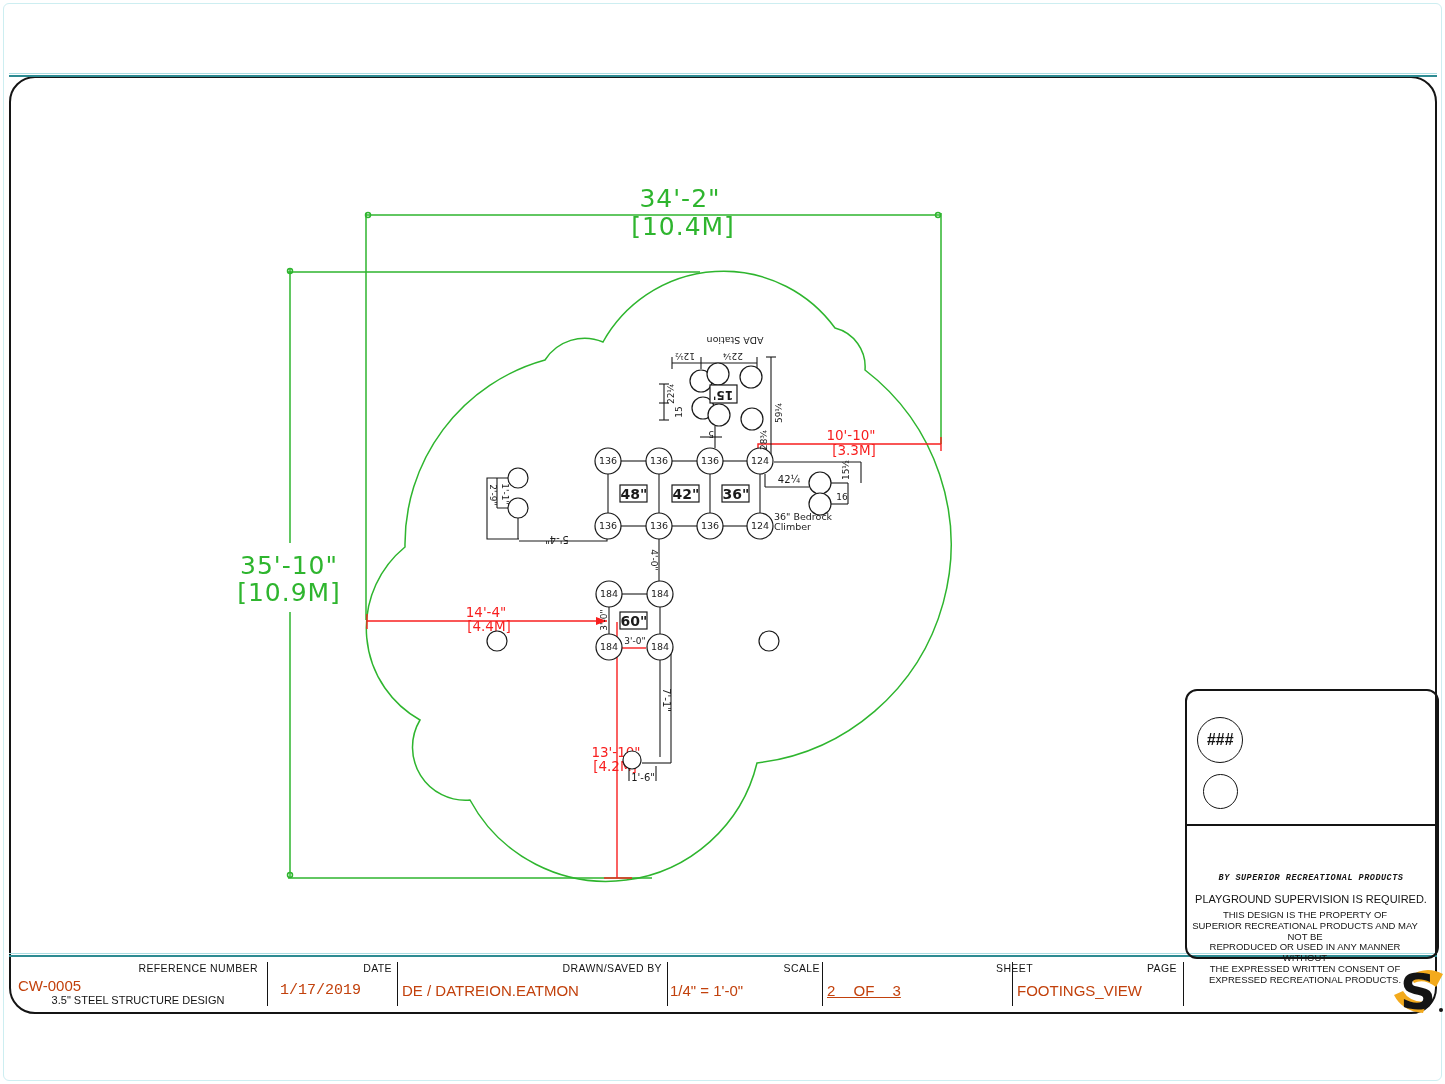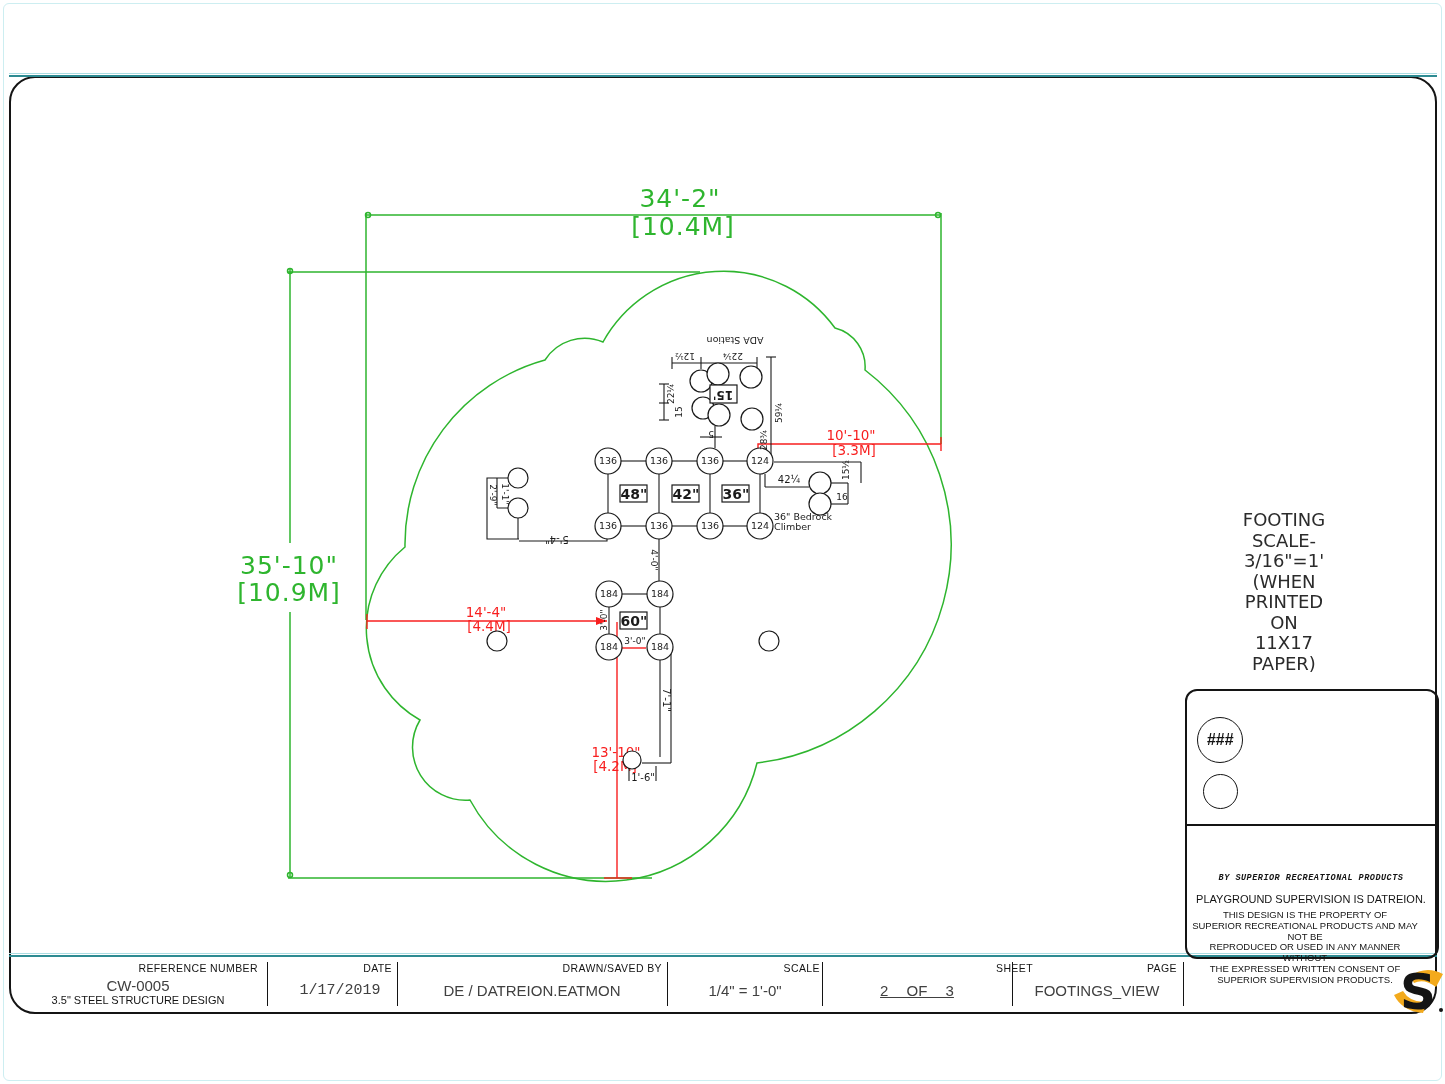--- a/index.html
+++ b/index.html
@@ -9,21 +9,21 @@
   svg text{font-family:"DejaVu Sans", sans-serif;}
   
   #outer-border{left:3px;top:3px;width:1437px;height:1076px;border:1px solid #cdeef1;border-radius:6px;}
   
   #frame{left:9px;top:76px;width:1424px;height:934px;border:2px solid #141414;border-radius:26px;}
   .teal{height:2px;background:#2e8b92;}
   .teal-light{height:1px;background:#aadde2;}
   
   .tb-sep{width:1px;background:#141414;top:962px;height:44px;}
   .tb-head{font-size:10.5px;color:#141414;text-align:right;letter-spacing:0.4px;}
-  .tb-val{font-size:15px;color:#404040;text-align:center;}
+  .tb-val{font-size:15px;color:#c2410c;}
   .tb-sub{font-size:11px;color:#141414;text-align:center;}
   .wide-of{word-spacing:14px;}
   
   #scale-note{left:1203px;top:510px;width:162px;color:#2b2b2b;font-size:18px;line-height:20.5px;
               text-align:center;font-family:"DejaVu Sans", sans-serif;}
   
   #logo-panel{left:1185px;top:689px;width:250px;height:266px;border:2px solid #141414;border-radius:12px;}
   #panel-divider{left:1185px;top:824px;width:252px;height:2px;background:#141414;}
   .ring{border:1.6px solid #141414;border-radius:50%;background:#fff;}
   #hash-circle{left:1197px;top:717px;width:44px;height:44px;line-height:44px;text-align:center;
@@ -235,43 +235,33 @@
 
   <div class="abs" id="outer-border"></div>
 
   <div class="abs" id="frame"></div>
 
   <div class="abs teal-light" style="left:9px;top:73px;width:1428px;"></div>
   <div class="abs teal" style="left:9px;top:75px;width:1428px;"></div>
   <div class="abs teal-light" style="left:9px;top:953px;width:1428px;"></div>
   <div class="abs teal" style="left:9px;top:955px;width:1428px;"></div>
 
-  <div class="abs" id="scale-note">
-    <div>FOOTING</div>
-    <div>SCALE-</div>
-    <div>3/16"=1'</div>
-    <div>(WHEN</div>
-    <div>PRINTED</div>
-    <div>ON</div>
-    <div>11X17</div>
-    <div>PAPER)</div>
-  </div>
 
   <div class="abs" id="logo-panel"></div>
   <div class="abs ring" id="hash-circle"><span>###</span></div>
   <div class="abs ring" id="empty-circle"></div>
   <div class="abs" id="panel-divider"></div>
   <div class="abs" id="byline">BY SUPERIOR RECREATIONAL PRODUCTS</div>
-  <div class="abs" id="supervision">PLAYGROUND SUPERVISION IS DATREION.</div>
+  <div class="abs" id="supervision">PLAYGROUND SUPERVISION IS REQUIRED.</div>
   <div class="abs" id="disclaimer">
     <div>THIS DESIGN IS THE PROPERTY OF</div>
     <div>SUPERIOR RECREATIONAL PRODUCTS AND MAY NOT BE</div>
     <div>REPRODUCED OR USED IN ANY MANNER WITHOUT</div>
     <div>THE EXPRESSED WRITTEN CONSENT OF</div>
-    <div>SUPERIOR SUPERVISION PRODUCTS.</div>
+    <div>EXPRESSED RECREATIONAL PRODUCTS.</div>
   </div>
 
   <div>
     <div class="abs tb-sep" style="left:267px;"></div>
     <div class="abs tb-sep" style="left:397px;"></div>
     <div class="abs tb-sep" style="left:667px;"></div>
     <div class="abs tb-sep" style="left:822px;"></div>
     <div class="abs tb-sep" style="left:1012px;"></div>
     <div class="abs tb-sep" style="left:1183px;"></div>
 

